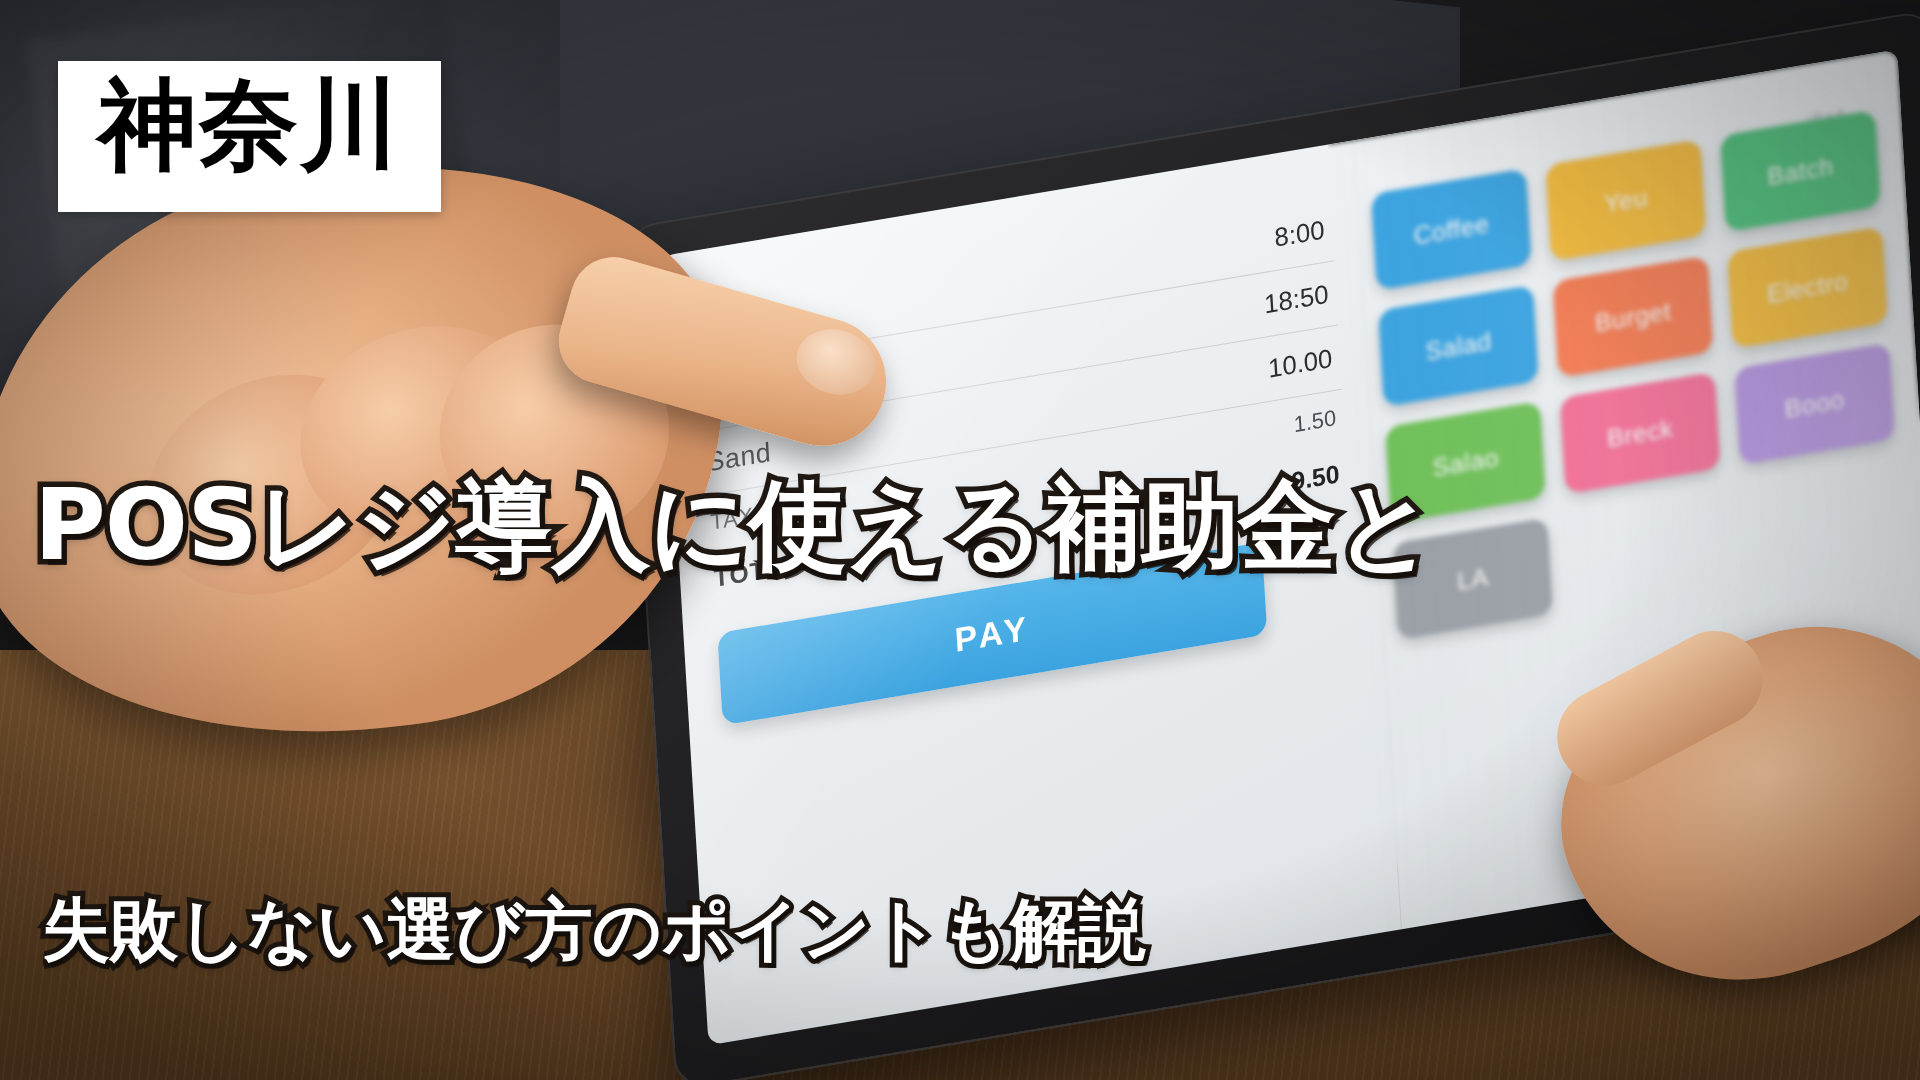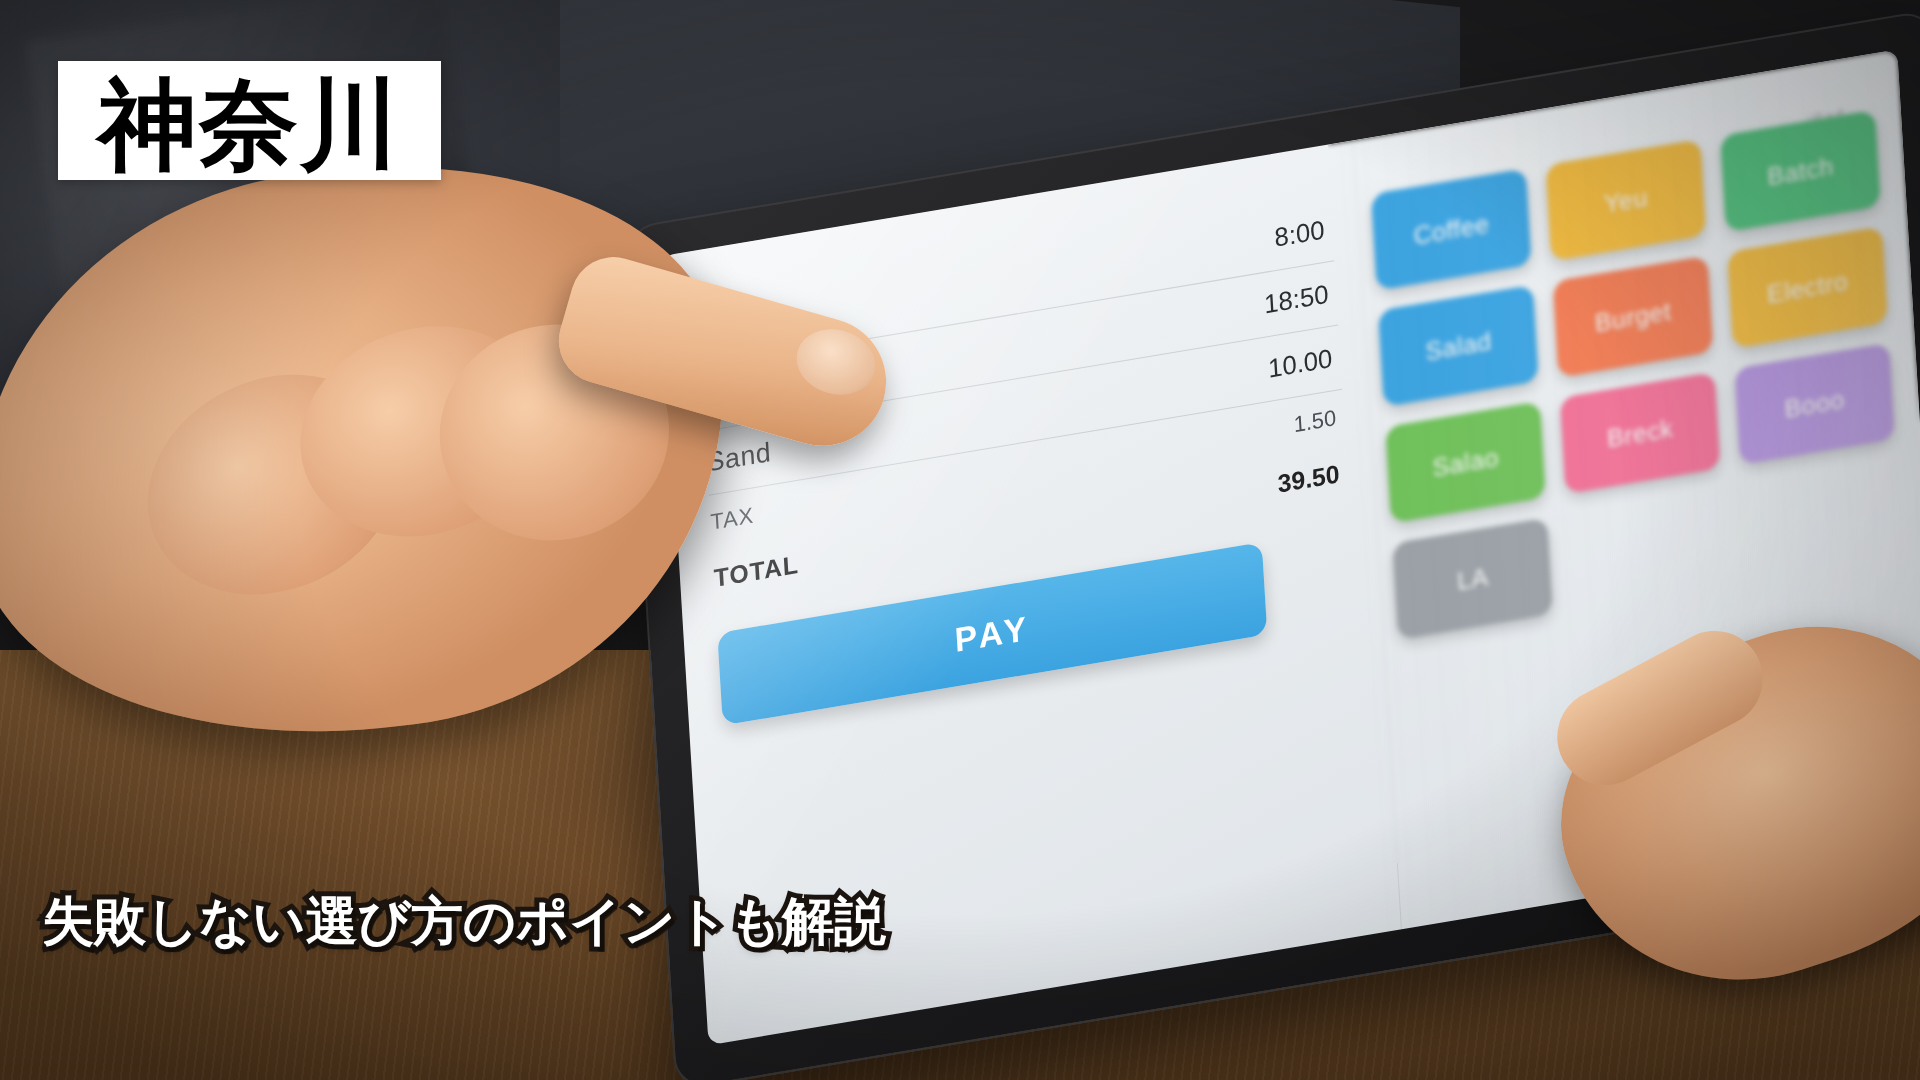--- a/index.html
+++ b/index.html
@@ -164,21 +164,21 @@
     pointer-events:none;
   }
   .vignette{
     position:absolute;inset:0;pointer-events:none;
     background:radial-gradient(ellipse 1200px 760px at 50% 46%,rgba(0,0,0,0) 55%,rgba(0,0,0,.30) 100%);
   }
 
   
   .badge{
     position:absolute;left:58px;top:61px;
-    background:#ffffff;padding:14px 40px 4px 40px;
+    background:#ffffff;padding:14px 40px 36px 40px;
     box-shadow:0 3px 10px rgba(0,0,0,.25);
   }
   .badge-text{
     font-family:"DejaVu Sans","Liberation Sans",sans-serif;
     font-size:99px;line-height:1.02;font-weight:700;color:#000;
     letter-spacing:2px;white-space:nowrap;
   }
 
   .headline{
     position:absolute;left:34px;top:470px;width:1560px;
@@ -190,21 +190,21 @@
     -webkit-text-stroke:11px #221a14;
     paint-order:stroke fill;
     text-shadow:
       5px 6px 0 rgba(20,14,10,.75),
       0 3px 12px rgba(0,0,0,.45);
   }
   .sub-line{
     position:absolute;left:42px;top:893px;width:1560px;
     font-family:"DejaVu Sans","Liberation Sans",sans-serif;
     font-weight:700;color:#ffffff;white-space:nowrap;
-    font-size:52px;line-height:1.1;letter-spacing:0px;
+    font-size:68px;line-height:1.1;letter-spacing:0px;
     -webkit-text-stroke:10px #1c1510;
     paint-order:stroke fill;
     text-shadow:4px 5px 0 rgba(18,12,8,.72),0 3px 10px rgba(0,0,0,.4);
   }
 </style>
 </head>
 <body>
 
 <div id="stage">
 
@@ -286,17 +286,18 @@
     <div class="finger-r"></div>
 
     <div class="vignette"></div>
   </div>
 
   <div class="badge">
     <div class="badge-text">神奈川</div>
   </div>
 
   <div class="headline">
+    <div class="h-line">POSレジ導入に使える補助金と</div>
   </div>
 
   <div class="sub-line">失敗しない選び方のポイントも解説</div>
 
 </div>
 
 </body></html>

